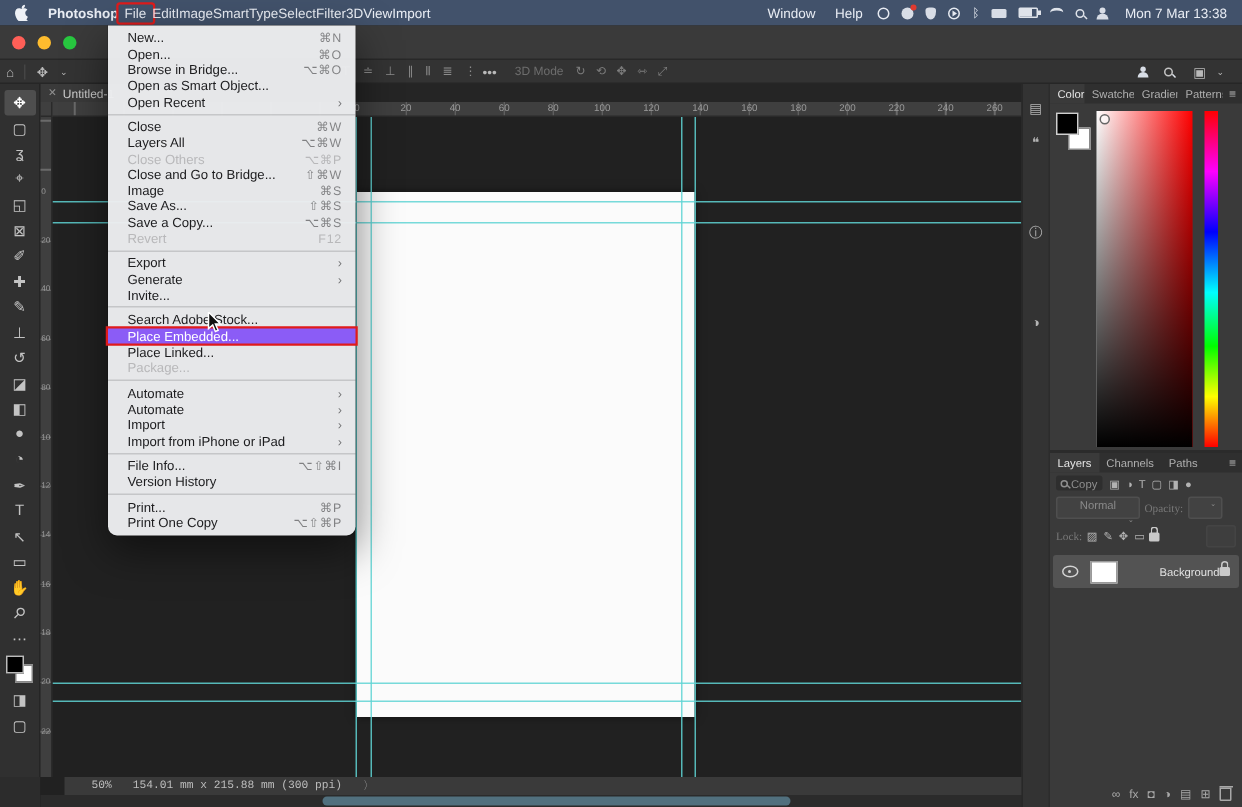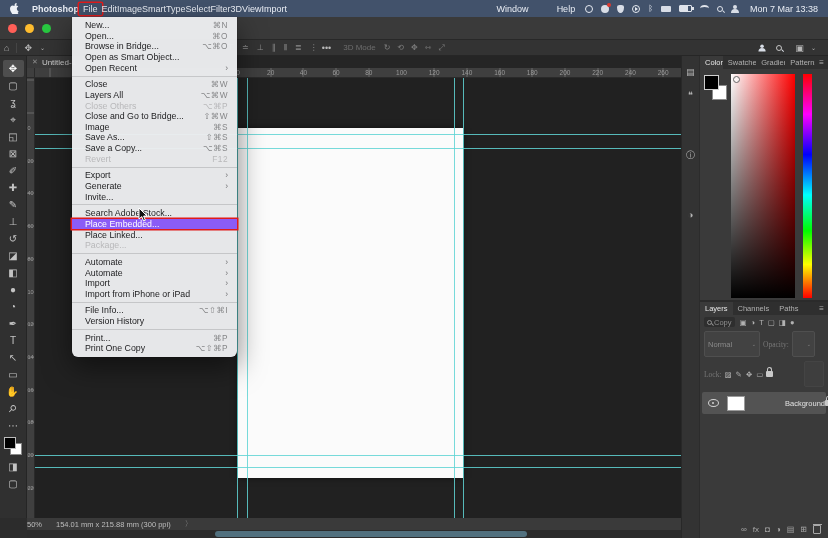--- a/index.html
+++ b/index.html
@@ -68,22 +68,22 @@
              background-image:repeating-linear-gradient(to right,transparent 0 31.7px,#6a6a6a 31.7px 32.7px);background-position:203.5px 0;}
   #ruler-top .rnum{position:absolute;top:1px;font-size:6.5px;color:#9a9a9a;transform:translateX(-50%);}
   #ruler-corner{position:absolute;left:0;top:12px;width:8px;height:10px;background:#3f3f3f;border-right:1px solid #2a2a2a;border-bottom:1px solid #2a2a2a;box-sizing:border-box;}
   #ruler-left{position:absolute;left:0;top:22px;width:8px;height:440px;background:#3f3f3f;border-right:1px solid #2a2a2a;box-sizing:border-box;overflow:hidden;
              background-image:repeating-linear-gradient(to bottom,transparent 0 31.7px,#6a6a6a 31.7px 32.7px);background-position:0 50.5px;}
   #ruler-left .rnum{position:absolute;left:0.5px;font-size:5.5px;color:#9a9a9a;transform:translateY(-50%);}
   #viewport{position:absolute;left:8px;top:22px;width:646px;height:440px;background:#212121;overflow:hidden;}
   #page{position:absolute;left:203px;top:50px;width:225px;height:350px;background:#fbfbfb;box-shadow:0 0 6px rgba(0,0,0,.5);}
   .guide-v{position:absolute;top:0;width:1px;height:440px;background:rgba(95,211,211,.85);}
   .guide-h{position:absolute;left:0;width:646px;height:1px;background:rgba(95,211,211,.85);}
-  #statusbar{position:absolute;left:0;top:462px;width:654px;height:12px;background:#3a3a3a;display:flex;align-items:center;
-             font-size:7.5px;color:#bdbdbd;gap:14px;padding-left:0;box-sizing:border-box;}
+  #statusbar{position:absolute;left:16px;top:462px;width:654px;height:12px;background:#3a3a3a;display:flex;align-items:center;
+             font-size:7.5px;color:#bdbdbd;gap:14px;padding-left:18px;box-sizing:border-box;font-family:Liberation Mono, monospace;}
   #status-chevron{color:#9a9a9a;}
   #scrollstrip{position:absolute;left:0;top:474px;width:654px;height:8px;background:#2b2b2b;}
   #scroll-thumb{position:absolute;left:188px;top:1px;width:312px;height:6px;border-radius:3px;background:#51707e;}
   
   #dockstrip{position:absolute;left:681px;top:56px;width:19px;height:482px;background:#333333;border-left:1px solid #282828;border-right:1px solid #2c2c2c;
              box-sizing:border-box;display:flex;flex-direction:column;align-items:center;padding-top:8px;gap:0;}
   .dock-ic{width:15px;height:15px;display:flex;align-items:center;justify-content:center;font-size:9px;color:#b5b5b5;}
   #panelcol{position:absolute;left:700px;top:56px;width:128px;height:482px;background:#3a3a3a;}
   .ptabs{height:13px;background:#2f2f2f;display:flex;align-items:stretch;font-size:7.5px;color:#b0b0b0;}
   .ptab{padding:0 5px;display:flex;align-items:center;white-space:nowrap;overflow:hidden;}
@@ -98,31 +98,31 @@
   #cp-field{position:absolute;left:31px;top:5px;width:64px;height:224px;
             background:linear-gradient(to bottom,rgba(0,0,0,0) 0%,#000 100%),linear-gradient(to right,#fff 0%,#f00 100%);}
   #cp-marker{position:absolute;left:2px;top:2px;width:5px;height:5px;border:1px solid #666;border-radius:50%;background:rgba(255,255,255,.6);}
   #cp-hue{position:absolute;left:103px;top:5px;width:9px;height:224px;
           background:linear-gradient(to bottom,#f00 0%,#f0f 18%,#00f 36%,#0ff 54%,#0f0 70%,#ff0 85%,#f00 100%);}
   #panel-divider{position:absolute;left:0;top:244px;width:128px;height:2px;background:#2b2b2b;}
   
   #layers-panel{position:absolute;left:0;top:246px;width:128px;height:236px;font-size:7.5px;color:#b5b5b5;}
   .lrow{display:flex;align-items:center;gap:3px;padding:2px 4px;}
   .pill{display:flex;align-items:center;gap:2px;background:#2e2e2e;border-radius:2px;height:10px;padding:0 3px;color:#8f8f8f;}
-  .box{background:#424242;border:1px solid #4f4f4f;border-radius:2px;height:26px;display:flex;align-items:center;
-       padding:0 3px;color:#8a8a8a;gap:2px;box-sizing:border-box;}
+  .box{background:#424242;border:1px solid #4f4f4f;border-radius:2px;height:15px;display:flex;align-items:center;
+       padding:0 3px;color:#8a8a8a;gap:2px;box-sizing:border-box;flex-direction:column;}
   .dim{color:#777;font-family:Liberation Serif, serif;}
   .licon{font-size:7.5px;color:#b2b2b2;}
   .mini-mag{width:5px;height:5px;border:1px solid #8f8f8f;border-radius:50%;position:relative;box-sizing:border-box;flex:0 0 auto;}
   .mini-mag::after{content:"";position:absolute;left:3px;top:3px;width:3px;height:1px;background:#8f8f8f;transform:rotate(45deg);}
   #layer-row{margin:3px 2px 0 2px;height:22px;background:#535353;border-radius:2px;display:flex;align-items:center;}
   .mini-eye{width:9px;height:6px;border:1px solid #d3d3d3;border-radius:50%;position:relative;margin:0 4px 0 6px;flex:0 0 auto;}
   .mini-eye::after{content:"";position:absolute;left:2.5px;top:1.5px;width:2.5px;height:2.5px;background:#d3d3d3;border-radius:50%;}
   #layer-thumb{width:16px;height:13px;background:#fff;border:1px solid #9a9a9a;margin-left:4px;flex:0 0 auto;}
-  #layer-name{margin-left:24px;color:#e2e2e2;font-size:7.5px;padding-left:16px;}
+  #layer-name{margin-left:12px;color:#e2e2e2;font-size:7.5px;padding-left:16px;}
   .mini-lock{position:relative;width:7px;height:6px;background:#c9c9c9;border-radius:1px;margin-left:auto;margin-right:8px;flex:0 0 auto;}
   .mini-lock::before{content:"";position:absolute;left:1px;top:-4px;width:3px;height:4px;border:1px solid #c9c9c9;border-bottom:none;border-radius:3px 3px 0 0;}
   .mini-lock.inrow{margin:0;}
   #layers-bottom{position:absolute;left:0;bottom:2px;width:128px;height:13px;display:flex;align-items:center;justify-content:flex-end;gap:6px;padding-right:7px;box-sizing:border-box;}
   #layers-bottom .licon{color:#a8a8a8;font-size:8px;}
   .mini-trash{width:6px;height:7px;border:1px solid #a8a8a8;border-radius:0 0 1px 1px;position:relative;}
   .mini-trash::before{content:"";position:absolute;left:-1.5px;top:-2px;width:9px;height:1px;background:#a8a8a8;}
   
   #file-menu{position:absolute;left:72px;top:17px;width:165px;background:rgba(236,237,239,.97);
              border-radius:0 0 6px 6px;box-shadow:0 10px 28px rgba(0,0,0,.5),0 0 0 .5px rgba(0,0,0,.15);
@@ -156,21 +156,21 @@
         <span class="mb-item">Image</span>
         <span class="mb-item">Smart</span>
         <span class="mb-item">Type</span>
         <span class="mb-item">Select</span>
         <span class="mb-item">Filter</span>
         <span class="mb-item">3D</span>
         <span class="mb-item">View</span>
         <span class="mb-item">Import</span>
       </span>
     <span id="mb-right">
-      <span id="mb-right-items" style="display: flex; gap: 28px; text-align: center;">
+      <span id="mb-right-items" style="display: flex; gap: 13px; text-align: center;">
           <span class="mb-item">Window</span>
           <span class="mb-item">Help</span>
         </span>
       <span id="mb-status">
           <span class="st st-circle"></span>
           <span class="st st-dot"></span>
           <span class="st st-shield"></span>
           <span class="st st-play"></span>
           <span class="st st-bt">ᛒ</span>
           <span class="st st-kbd"></span>

